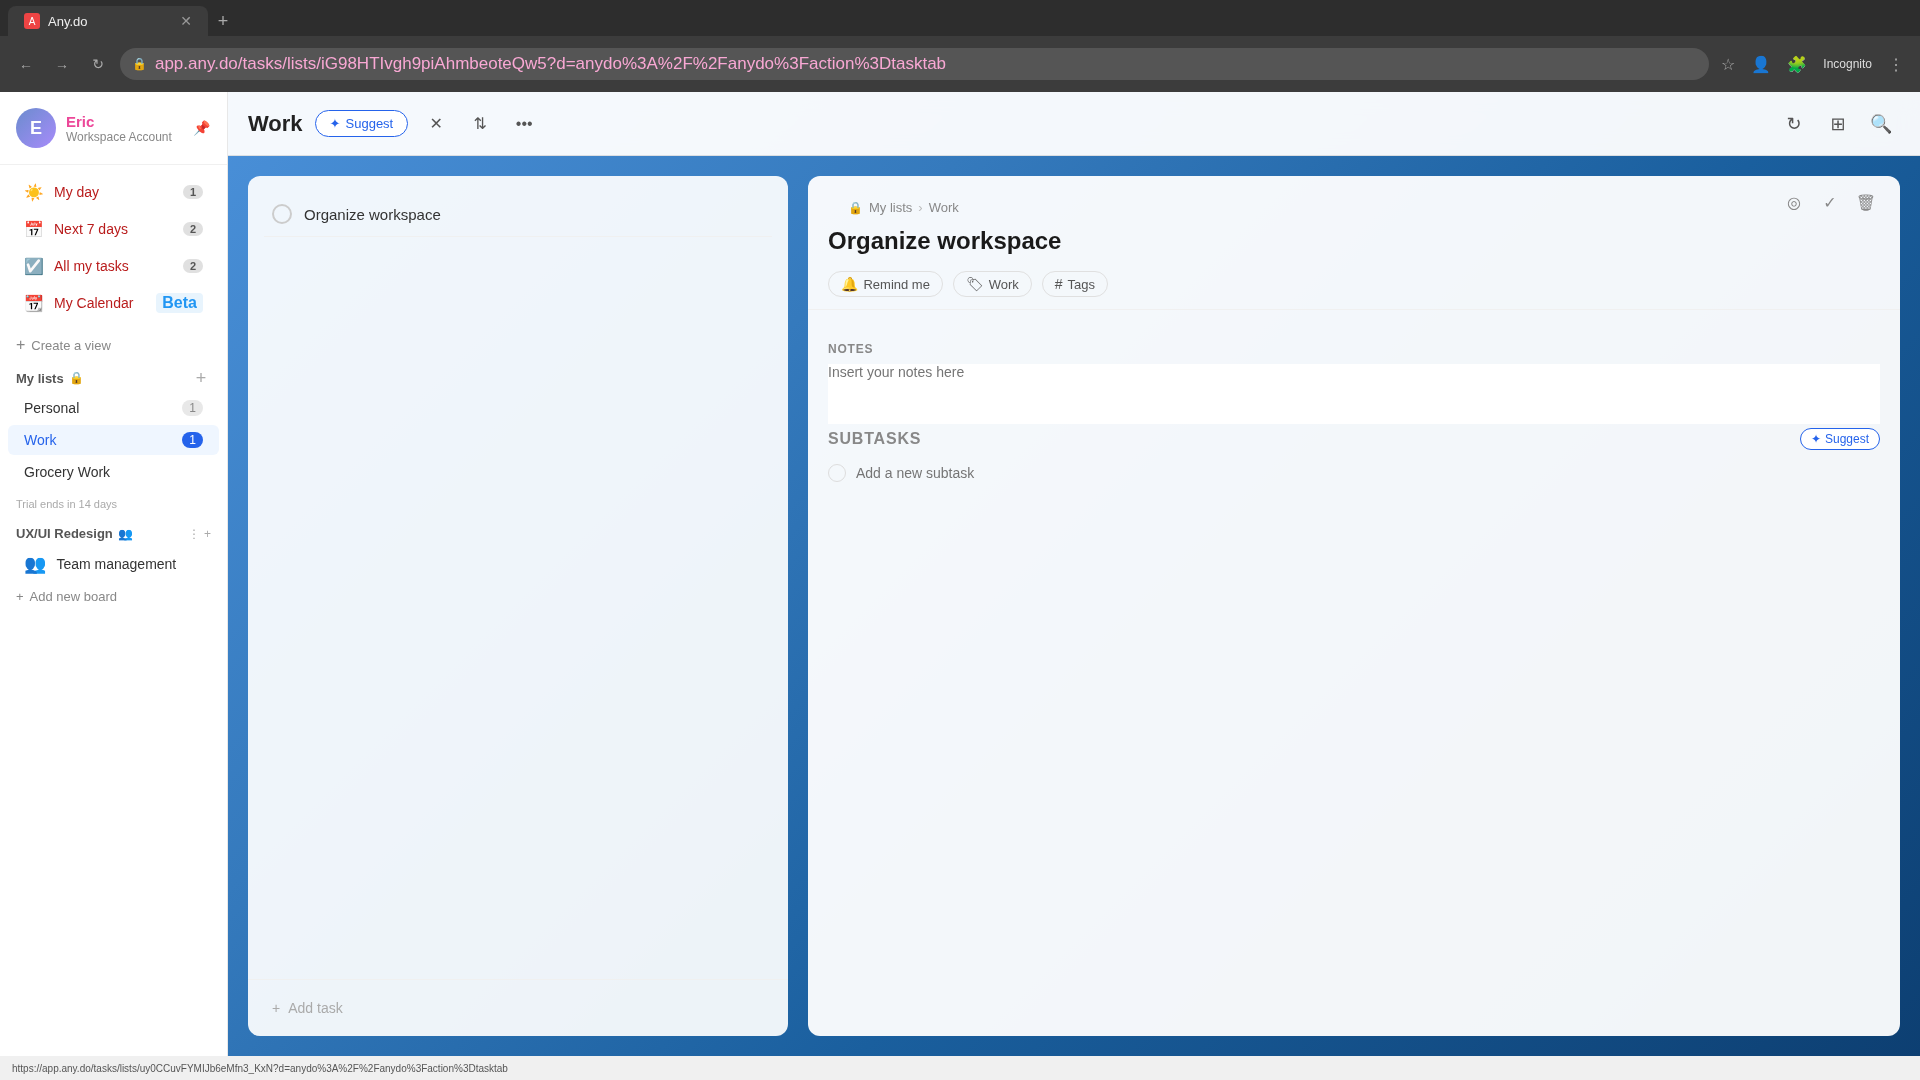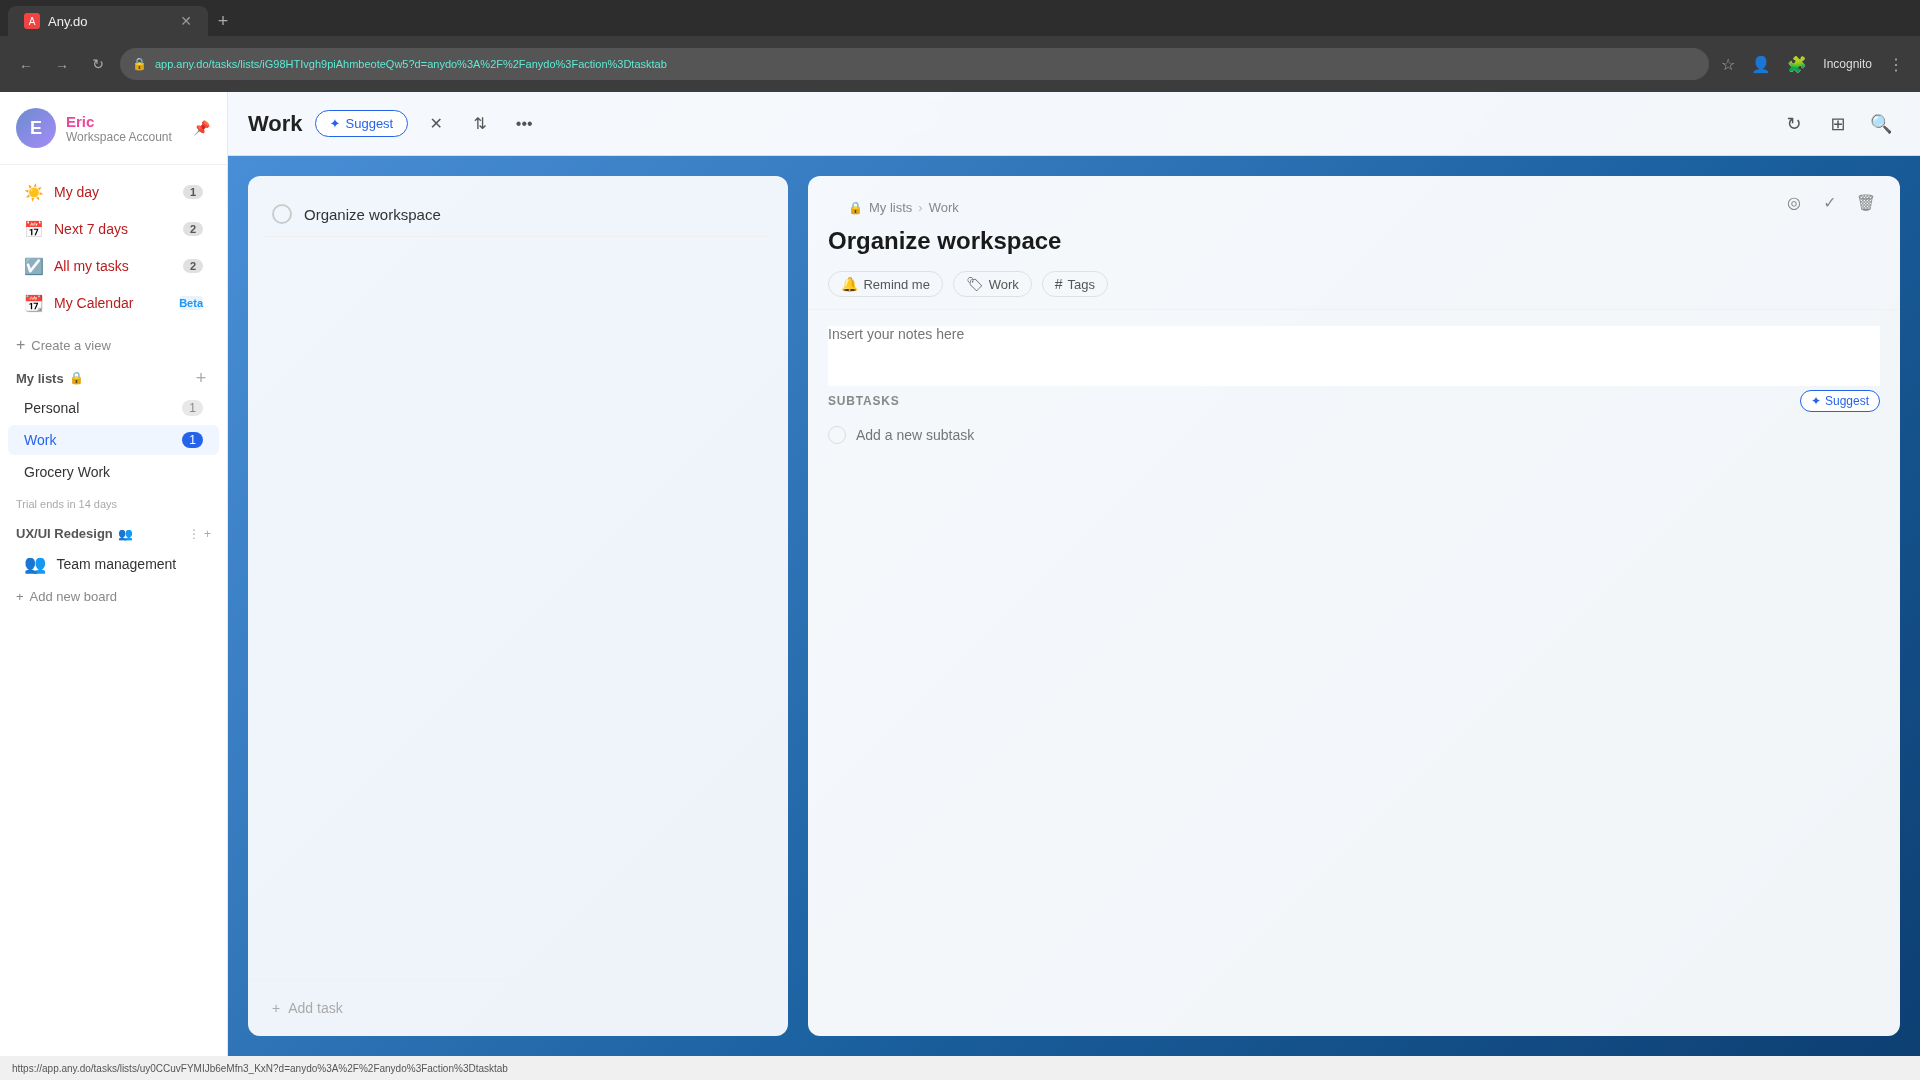--- a/index.html
+++ b/index.html
@@ -9,21 +9,21 @@
     .browser-chrome { background: #3c3c3c; height: 92px; flex-shrink: 0; }
     .browser-tabs { background: #2d2d2d; height: 36px; display: flex; align-items: flex-end; padding: 0 8px; gap: 0; }
     .browser-tab { background: #3c3c3c; border-radius: 8px 8px 0 0; padding: 0 16px; height: 30px; display: flex; align-items: center; gap: 8px; min-width: 200px; }
     .browser-tab .favicon { width: 16px; height: 16px; background: #e44; border-radius: 3px; display: flex; align-items: center; justify-content: center; font-size: 10px; color: white; flex-shrink: 0; }
     .browser-tab .tab-title { color: #eee; font-size: 13px; flex: 1; }
     .browser-tab .close-tab { color: #999; font-size: 14px; cursor: pointer; }
     .new-tab-btn { width: 30px; height: 30px; display: flex; align-items: center; justify-content: center; color: #aaa; font-size: 18px; cursor: pointer; }
     .browser-nav { height: 56px; background: #3c3c3c; display: flex; align-items: center; padding: 0 12px; gap: 8px; }
     .nav-btn { width: 28px; height: 28px; border-radius: 50%; display: flex; align-items: center; justify-content: center; color: #aaa; font-size: 14px; cursor: pointer; }
     .address-bar { flex: 1; background: #555; border-radius: 20px; height: 32px; display: flex; align-items: center; padding: 0 12px; color: #ddd; font-size: 13px; gap: 8px; }
-    .address-bar .url-text { color: #5eead4; font-size: 11px; }
+    .address-bar .url-text { color: #f9a8d4; font-size: 17px; }
     .nav-icons { display: flex; gap: 8px; align-items: center; }
     .nav-icon { color: #aaa; font-size: 16px; cursor: pointer; padding: 4px; }
     .bookmarks-bar { background: #3c3c3c; height: 26px; display: flex; align-items: center; padding: 0 12px; border-top: 1px solid #555; }
     .bookmark-item { color: #ddd; font-size: 12px; display: flex; align-items: center; gap: 4px; padding: 0 8px; }
 
     
     .app-container { display: flex; flex: 1; overflow: hidden; }
 
     
     .sidebar { width: 228px; background: #fff; flex-shrink: 0; display: flex; flex-direction: column; border-right: 1px solid #e8e8e8; overflow-y: auto; padding-bottom: 16px; }
@@ -33,21 +33,21 @@
     .user-info { flex: 1; }
     .user-name { font-size: 15px; font-weight: 600; color: #ec4899; }
     .user-role { font-size: 12px; color: #888; }
     .pin-icon { color: #aaa; font-size: 14px; cursor: pointer; }
 
     .nav-section { padding: 8px 0; }
     .nav-item { display: flex; align-items: center; gap: 10px; padding: 8px 16px; cursor: pointer; border-radius: 6px; margin: 1px 8px; }
     .nav-item .nav-icon-el { width: 20px; height: 20px; display: flex; align-items: center; justify-content: center; color: #555; font-size: 16px; }
     .nav-item .nav-label { font-size: 14px; color: #b91c1c; flex: 1; }
     .nav-item .nav-badge { background: #e0e0e0; color: #555; border-radius: 10px; padding: 1px 7px; font-size: 11px; font-weight: 600; }
-    .nav-item .beta-badge { background: #e8f4fd; color: #2196f3; border-radius: 4px; padding: 1px 0; font-size: 11px; font-weight: 600; }
+    .nav-item .beta-badge { background: #e8f4fd; color: #2196f3; border-radius: 4px; padding: 1px 6px; font-size: 16px; font-weight: 600; }
     .create-view { display: flex; align-items: center; gap: 6px; padding: 6px 16px; cursor: pointer; color: #888; font-size: 13px; }
 
     .section-header { display: flex; align-items: center; padding: 8px 16px 4px; }
     .section-title { font-size: 13px; font-weight: 600; color: #555; flex: 1; display: flex; align-items: center; gap: 6px; }
     .lock-icon { font-size: 12px; color: #aaa; }
     .add-btn { width: 20px; height: 20px; display: flex; align-items: center; justify-content: center; color: #aaa; font-size: 18px; cursor: pointer; border-radius: 4px; }
 
     .list-item { display: flex; align-items: flex-start; padding: 7px 16px; cursor: pointer; border-radius: 6px; margin: 1px 8px; }
     .list-item.active { background: #eff6ff; }
     .list-item .list-name { font-size: 14px; color: #333; flex: 1; }
@@ -101,21 +101,21 @@
     .detail-header { position: relative; padding: 0 20px 12px; border-bottom: 1px solid #f0f0f0; }
     .detail-title { font-size: 24px; font-weight: 700; color: #1a1a1a; padding: 8px 0; }
     .detail-meta { display: flex; gap: 10px; margin-top: 8px; flex-wrap: wrap; }
     .meta-chip { display: flex; align-items: center; gap: 5px; border: 1.5px solid #e0e0e0; border-radius: 20px; padding: 4px 12px; font-size: 13px; color: #555; cursor: pointer; }
     .meta-chip .chip-icon { font-size: 14px; }
 
     .detail-body { flex: 1; overflow-y: auto; padding: 16px 20px; }
     .section-label { font-size: 12px; font-weight: 700; color: #888; letter-spacing: 0.8px; text-transform: uppercase; margin-bottom: 8px; margin-top: 16px; }
     .notes-input { width: 100%; border: none; outline: none; font-size: 14px; color: #bbb; resize: none; font-family: Liberation Sans, sans-serif; min-height: 60px; }
     .subtasks-header { display: flex; align-items: center; justify-content: space-between; margin-bottom: 8px; }
-    .subtasks-label { font-size: 12px; font-weight: 700; color: #888; letter-spacing: 0.8px; text-transform: uppercase; }
+    .subtasks-label { font-size: 16px; font-weight: 700; color: #888; letter-spacing: 0.8px; text-transform: uppercase; }
     .suggest-subtask-btn { display: flex; align-items: center; gap: 4px; border: 1.5px solid #2563eb; border-radius: 20px; padding: 3px 10px; color: #2563eb; font-size: 12px; cursor: pointer; background: #fff; }
     .subtask-add { display: flex; align-items: center; gap: 10px; padding: 6px 0; cursor: pointer; color: #aaa; }
     .subtask-checkbox { width: 18px; height: 18px; border-radius: 50%; border: 1.5px solid #ddd; flex-shrink: 0; }
     .subtask-text-input { border: none; outline: none; font-size: 14px; color: #aaa; background: transparent; font-family: inherit; flex: 1; }
     .attachments-section { margin-top: 8px; }
     .attachments-label { font-size: 12px; font-weight: 700; color: #888; letter-spacing: 0.8px; text-transform: uppercase; margin-bottom: 10px; }
     .drop-zone { border: 2px dashed #d0d0d0; border-radius: 10px; padding: 24px; text-align: center; color: #bbb; font-size: 14px; cursor: pointer; }
 
     .detail-icon-actions { position: absolute; top: 12px; right: 20px; display: flex; gap: 8px; }
     .detail-action-btn { width: 28px; height: 28px; display: flex; align-items: center; justify-content: center; color: #888; font-size: 16px; cursor: pointer; border-radius: 6px; }
@@ -336,20 +336,21 @@
             <div class="meta-chip">
               <span class="chip-icon">#</span>
               <span>Tags</span>
             </div>
           </div>
         </div>
 
         <div class="detail-body">
 
           
+          <div class="section-label">NOTES</div>
           <textarea class="notes-input" placeholder="Insert your notes here" style=""></textarea>
 
           
           <div class="subtasks-header">
             <span class="subtasks-label">SUBTASKS</span>
             <button class="suggest-subtask-btn">
               <span>✦</span>
               <span>Suggest</span>
             </button>
           </div>

